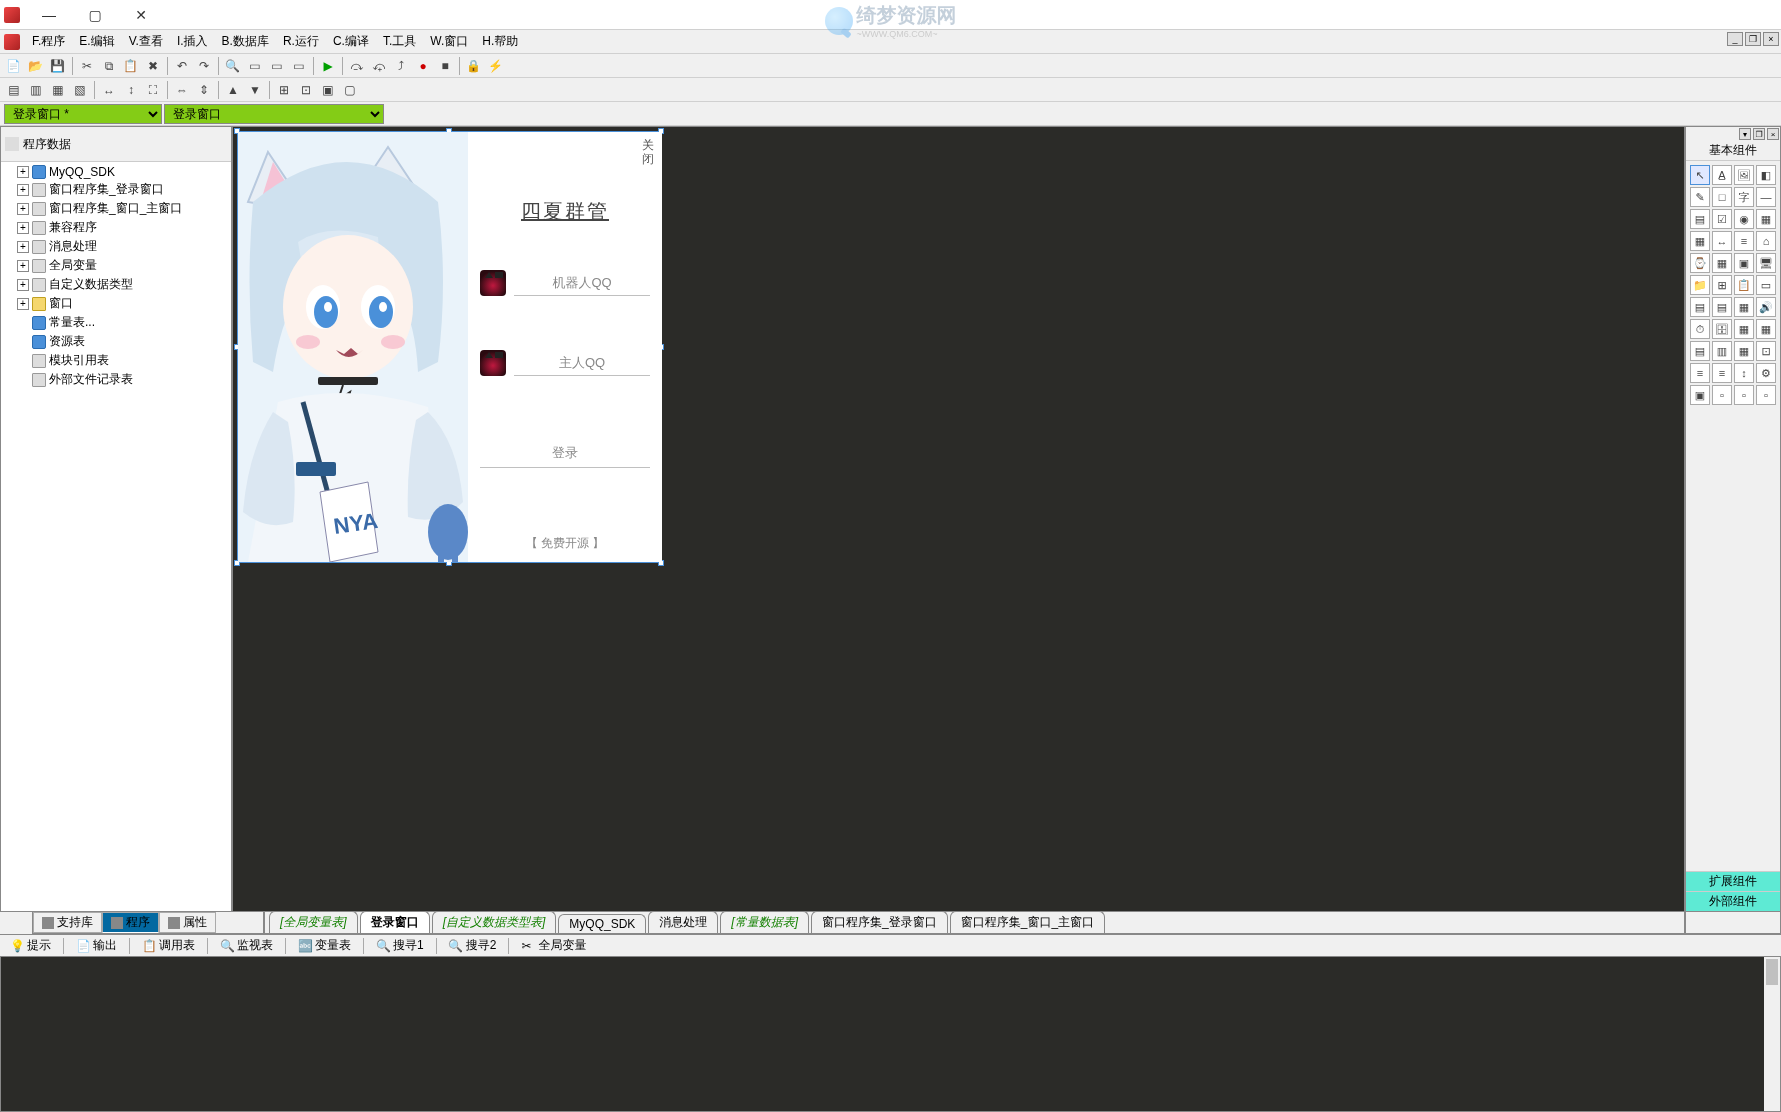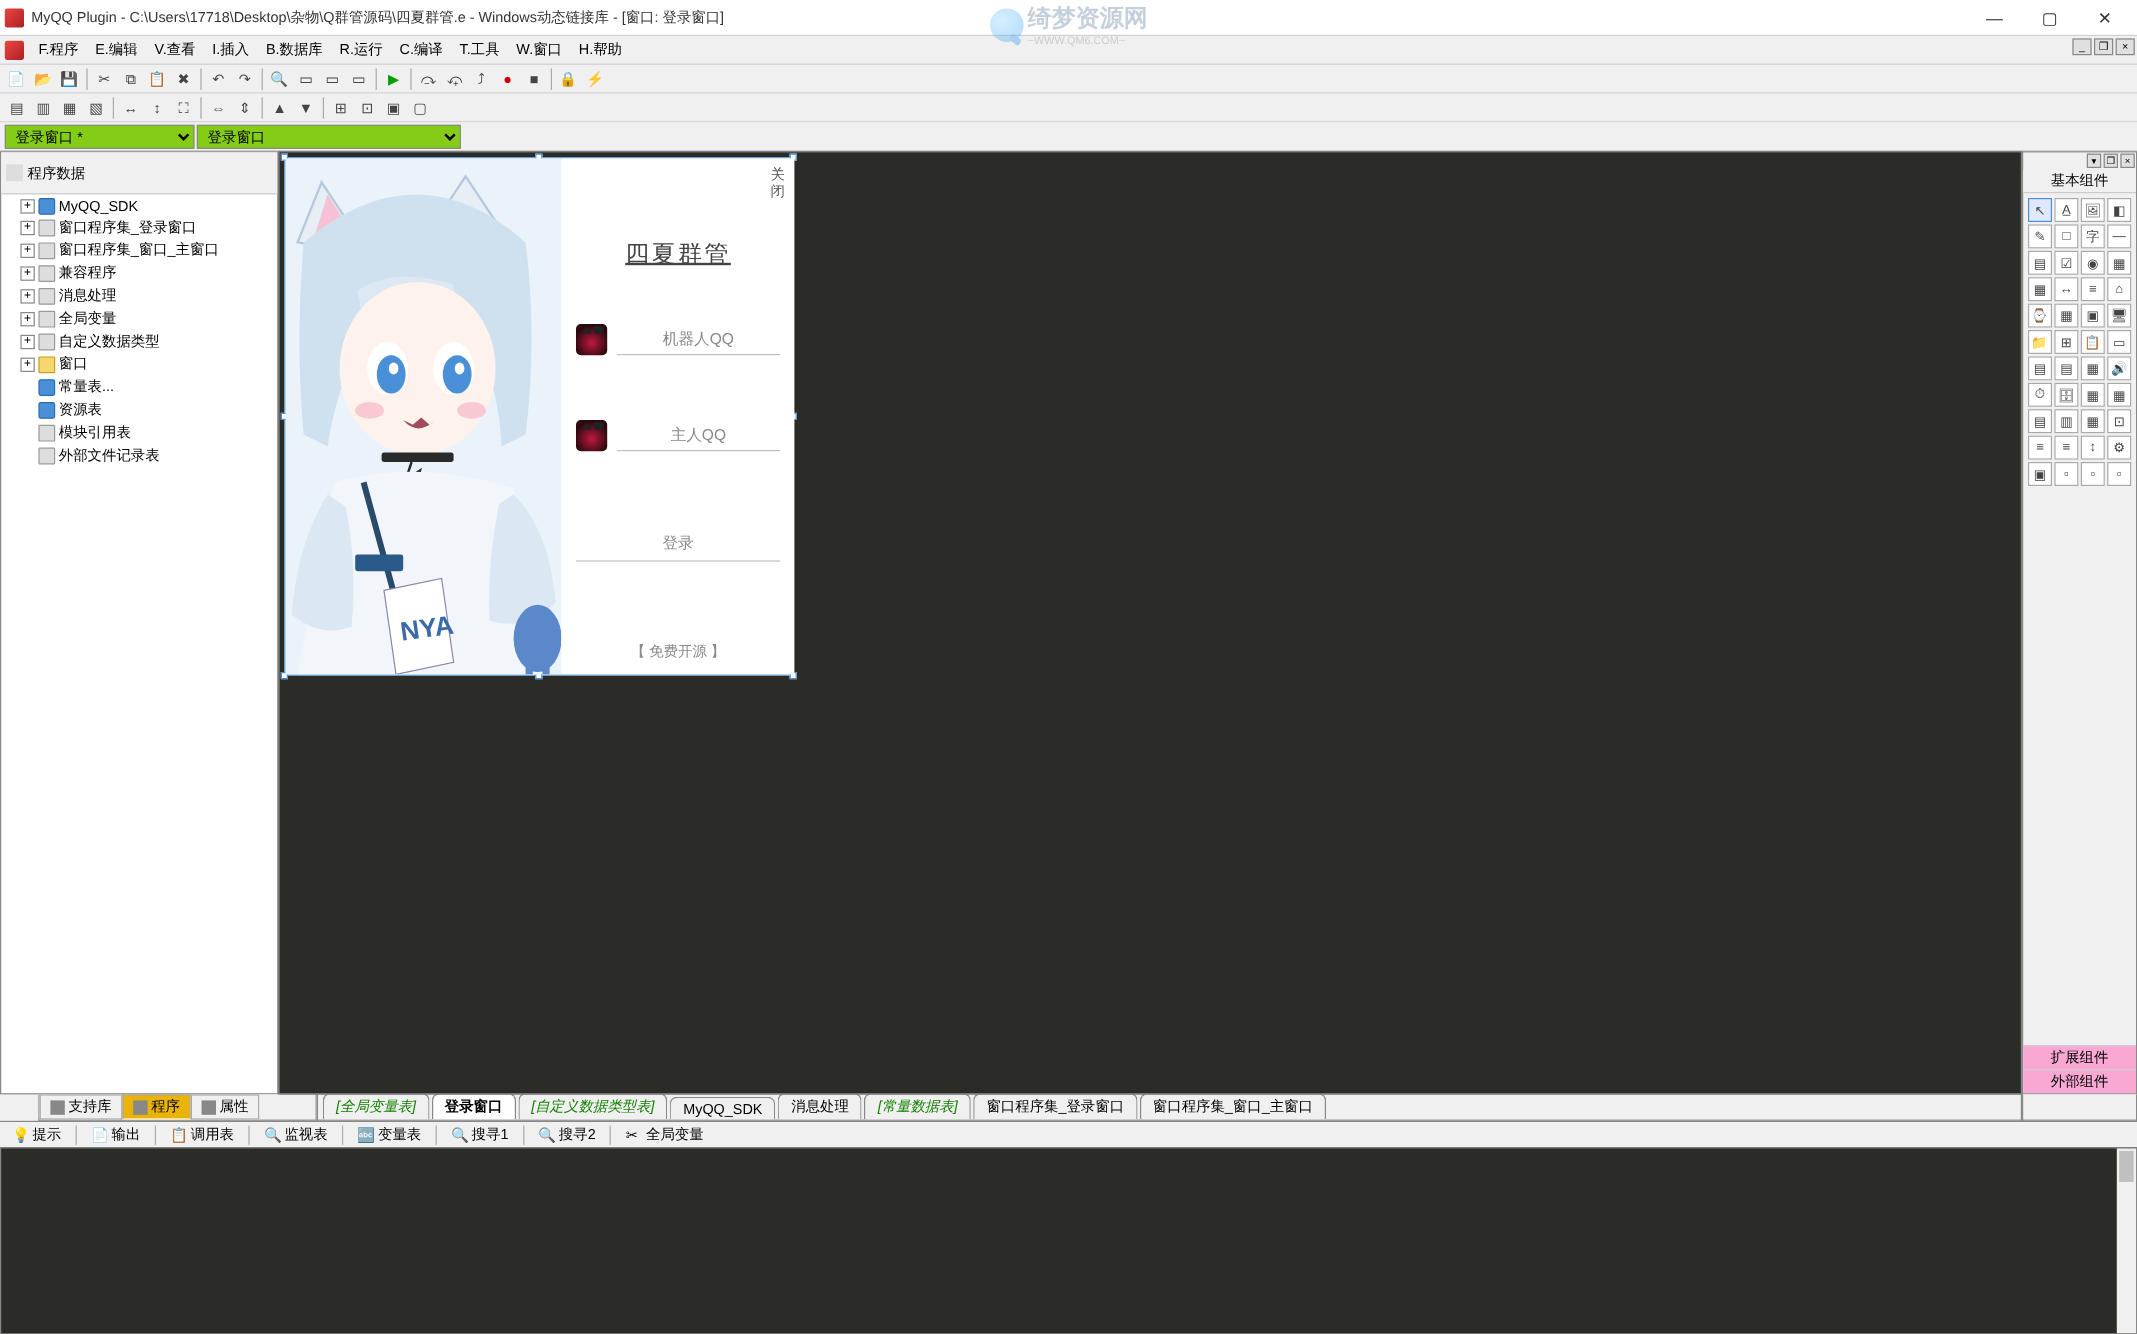--- a/index.html
+++ b/index.html
@@ -46,21 +46,21 @@
 .tree-node .icon { width: 14px; height: 14px; margin-right: 3px; background: #f5c518; border: 1px solid #b89000; border-radius: 1px; }
 .tree-node .icon.db { background: #4a90d9; border-color: #2a6cb0; border-radius: 2px; }
 .tree-node .icon.mod { background: #ddd; border-color: #999; }
 .tree-node .icon.folder { background: #f5d76e; border-color: #c0a020; }
 .tree-node .label { white-space: nowrap; }
 .indent-1 { padding-left: 14px; }
 
 
 .left-tabs { height: 22px; background: #f0f0f0; border-top: 1px solid #ccc; display: flex; }
 .left-tab { padding: 2px 8px; border: 1px solid #aaa; background: #f0f0f0; font-size: 12px; display: flex; align-items: center; gap: 3px; }
-.left-tab.active { background: #eab308; border-bottom-color: #fff; }
+.left-tab.active { background: #0369a1; border-bottom-color: #fff; }
 .left-tab .ti { width: 12px; height: 12px; background: #888; }
 
 
 .center-panel { flex: 1; display: flex; flex-direction: column; background: #2b2b28; border: 1px solid #888; position: relative; }
 .design-surface { position: relative; width: 100%; flex: 1; overflow: auto; }
 .form-container { position: absolute; top: 4px; left: 4px; width: 424px; height: 432px; background: #fff; border: 1px solid #4a90d9; }
 .form-container::before { content: ""; position: absolute; inset: -1px; outline: 6px solid transparent; }
 
 .handle { position: absolute; width: 6px; height: 6px; background: #fff; border: 1px solid #4a90d9; }
 .h-tl { top: -4px; left: -4px; } .h-tm { top: -4px; left: 50%; margin-left: -3px; } .h-tr { top: -4px; right: -4px; }
@@ -90,38 +90,37 @@
 .c-tab.plain { font-style: normal; color: #000; }
 
 
 .right-panel { width: 96px; background: #f0f0f0; border: 1px solid #888; display: flex; flex-direction: column; }
 .right-panel .rp-title { height: 20px; display: flex; align-items: center; justify-content: center; font-size: 12px; border-bottom: 1px solid #ccc; background: #f0f0f0; }
 .rp-header-btns { height: 14px; display: flex; justify-content: flex-end; gap: 2px; padding: 1px; }
 .rp-hb { width: 12px; height: 12px; border: 1px solid #888; background: #e0e0e0; font-size: 8px; display: flex; align-items: center; justify-content: center; }
 .toolbox-grid { display: grid; grid-template-columns: repeat(4, 1fr); gap: 2px; padding: 4px; }
 .tool-cell { width: 20px; height: 20px; border: 1px solid #aaa; background: #fff; display: flex; align-items: center; justify-content: center; font-size: 11px; color: #444; }
 .tool-cell.sel { border-color: #4a90d9; background: #e0e8ff; }
-.rp-footer-tab { height: 20px; display: flex; align-items: center; justify-content: center; font-size: 12px; border-top: 1px solid #ccc; background: #f9a8d4; }
+.rp-footer-tab { height: 20px; display: flex; align-items: center; justify-content: center; font-size: 12px; border-top: 1px solid #ccc; background: #5eead4; }
 
 
 .output-tabs { height: 22px; background: #f0f0f0; border-top: 1px solid #888; display: flex; align-items: center; padding: 0 4px; gap: 6px; }
 .o-tab { display: flex; align-items: center; gap: 3px; padding: 2px 6px; font-size: 12px; }
 .o-tab .oi { width: 14px; height: 14px; background: #888; }
 .o-sep { width: 1px; height: 16px; background: #aaa; }
 .output-area { height: 156px; background: #2b2b28; border: 1px solid #888; position: relative; }
 .output-area::-webkit-scrollbar { width: 16px; }
 .output-scroll { position: absolute; right: 0; top: 0; width: 16px; height: 100%; background: #f0f0f0; }
 .output-scroll .thumb { position: absolute; top: 2px; right: 2px; width: 12px; height: 26px; background: #c0c0c0; }
 </style>
 </head>
 <body>
 
 <div class="titlebar">
   <div class="app-icon"></div>
-  <div class="title-text">MyQQ Plugin - C:\Users\17718\Desktop\杂物\Q群管源码\四夏群管.e - Windows动态链接库 - [窗口: 登录窗口]</div>
   <div class="win-btns">
     <div class="win-btn">—</div>
     <div class="win-btn">▢</div>
     <div class="win-btn close">✕</div>
   </div>
 </div>
 
 <div class="watermark">
   <div class="q-logo"></div>
   <div>

